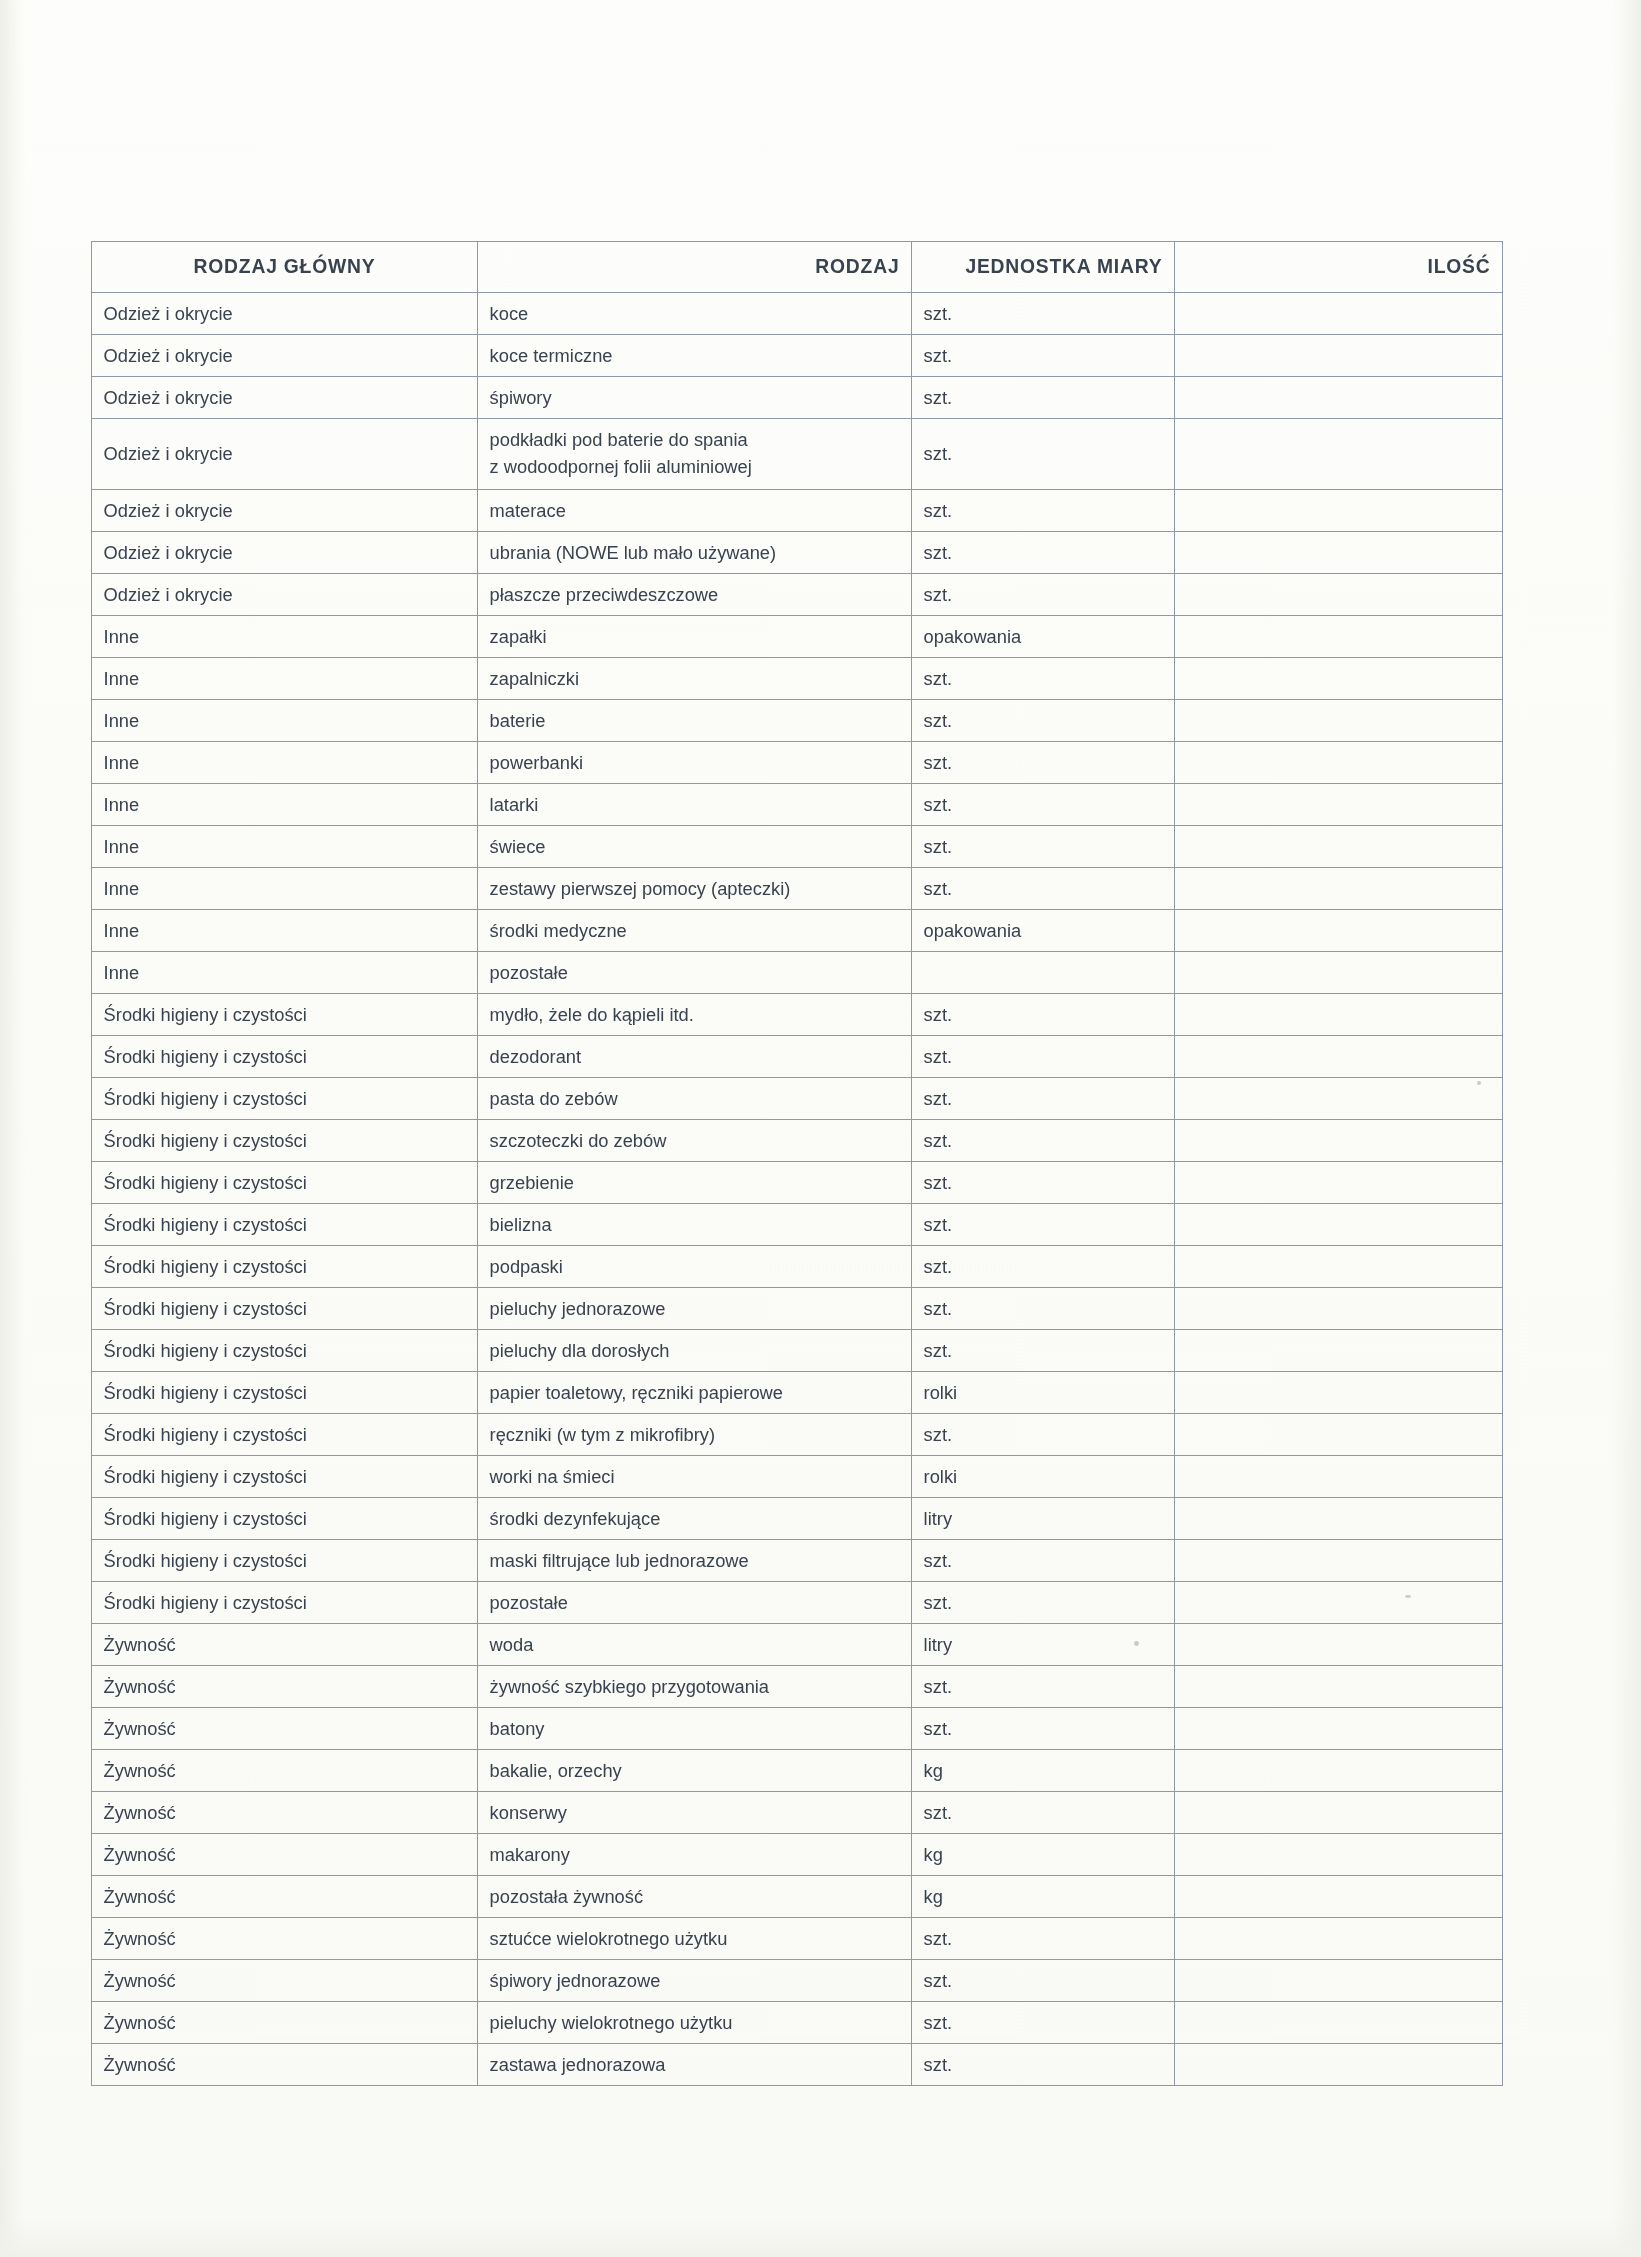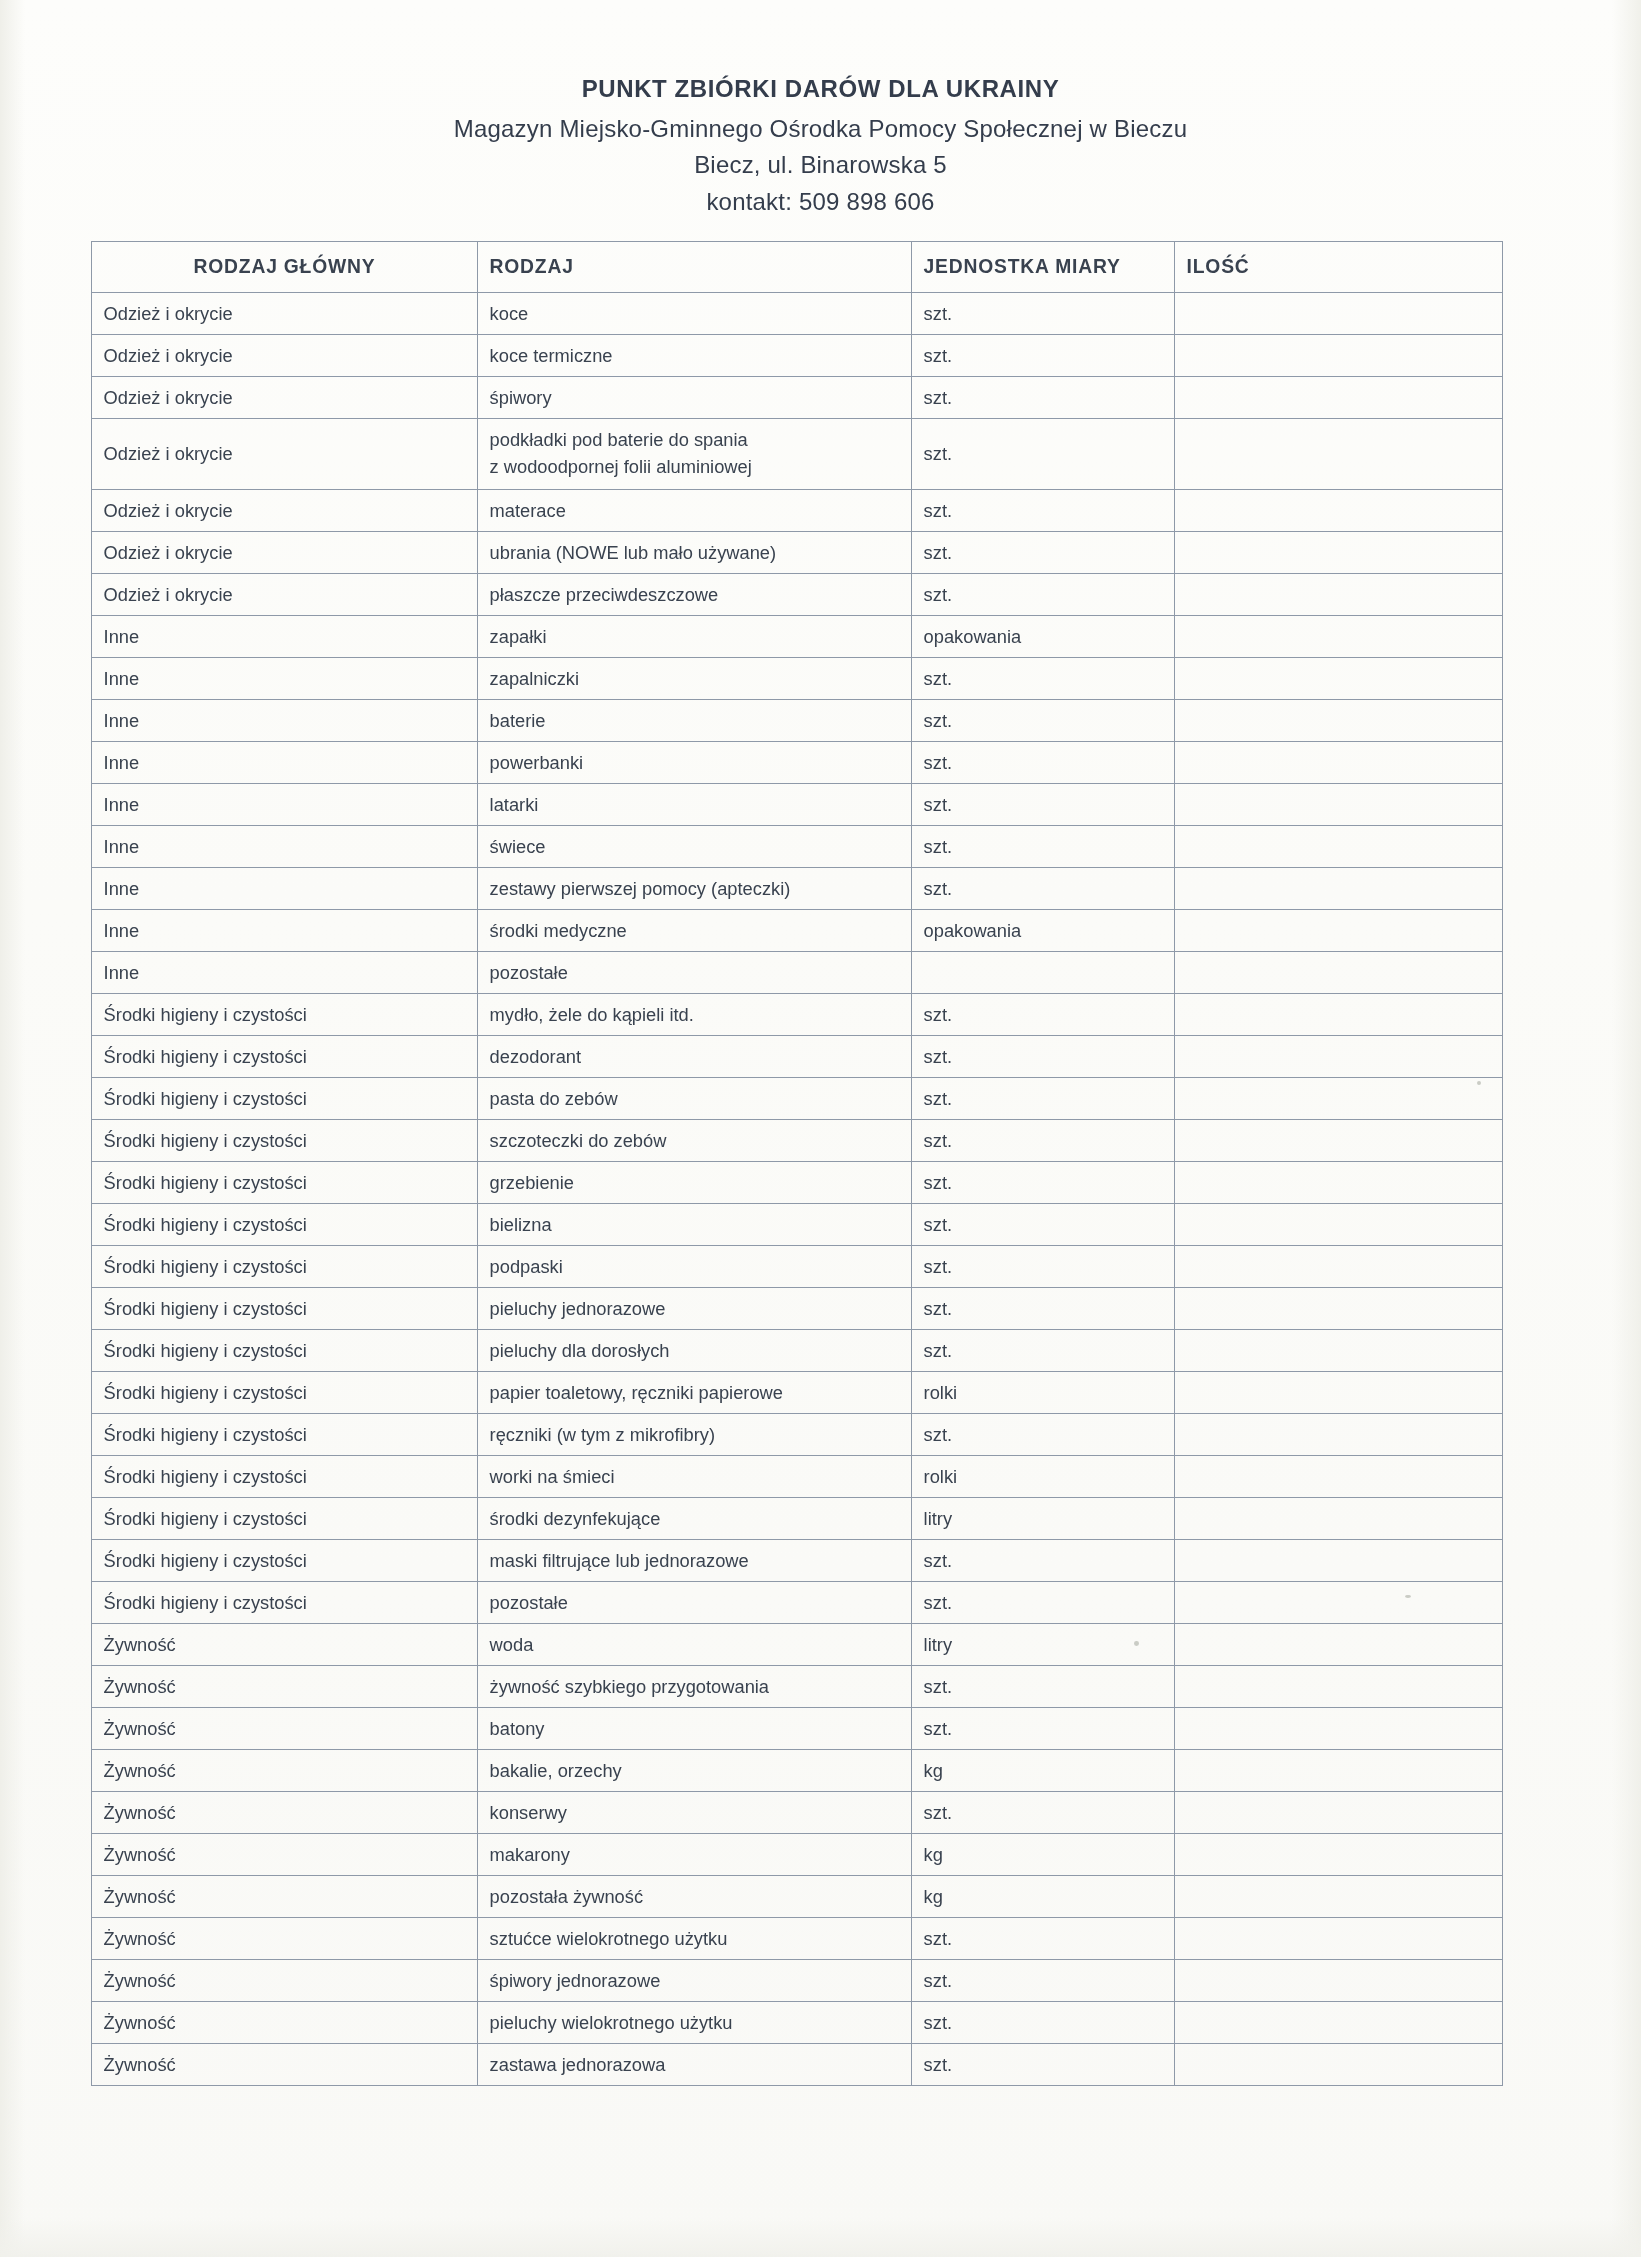--- a/index.html
+++ b/index.html
@@ -91,21 +91,21 @@
     font-size: 18.3px;
     color: #39424f;
     vertical-align: middle;
     background: transparent;
   }
   table.inv th {
     height: 50px;
     font-weight: 600;
     letter-spacing: 0.8px;
     font-size: 19.3px;
-    text-align: left;
+    text-align: right;
   }
   table.inv th.left-head { text-align: center; }
 
   table.inv td {
     height: 41px;
     font-weight: 400;
   }
   td.cat { color: #4a5462; }
   td.kind { color: #39424f; }
   td.unit { color: #4a5462; }
@@ -133,26 +133,20 @@
 
 <div class="page">
   <div class="scan-edge-left"></div>
   <div class="scan-edge-right"></div>
   <div class="scan-edge-bottom"></div>
 
   <div class="speck" style="left:1134px; top:1641px; width:4.8px; height:4.8px;"></div>
   <div class="speck" style="left:1405px; top:1595px; width:5.8px; height:2.9px;"></div>
   <div class="speck" style="left:1477px; top:1081px; width:3.9px; height:3.9px;"></div>
 
-  <div class="header">
-    <span class="line title-main">PUNKT ZBIÓRKI DARÓW DLA UKRAINY</span>
-    <span class="line title-sub1">Magazyn Miejsko-Gminnego Ośrodka Pomocy Społecznej w Bieczu</span>
-    <span class="line title-sub2">Biecz, ul. Binarowska 5</span>
-    <span class="line title-sub3">kontakt: 509 898 606</span>
-  </div>
 
   <div class="table-wrap">
     <table class="inv">
       <colgroup>
         <col class="c1">
           <col class="c2">
           <col class="c3">
           <col class="c4">
       </colgroup>
       <thead>

